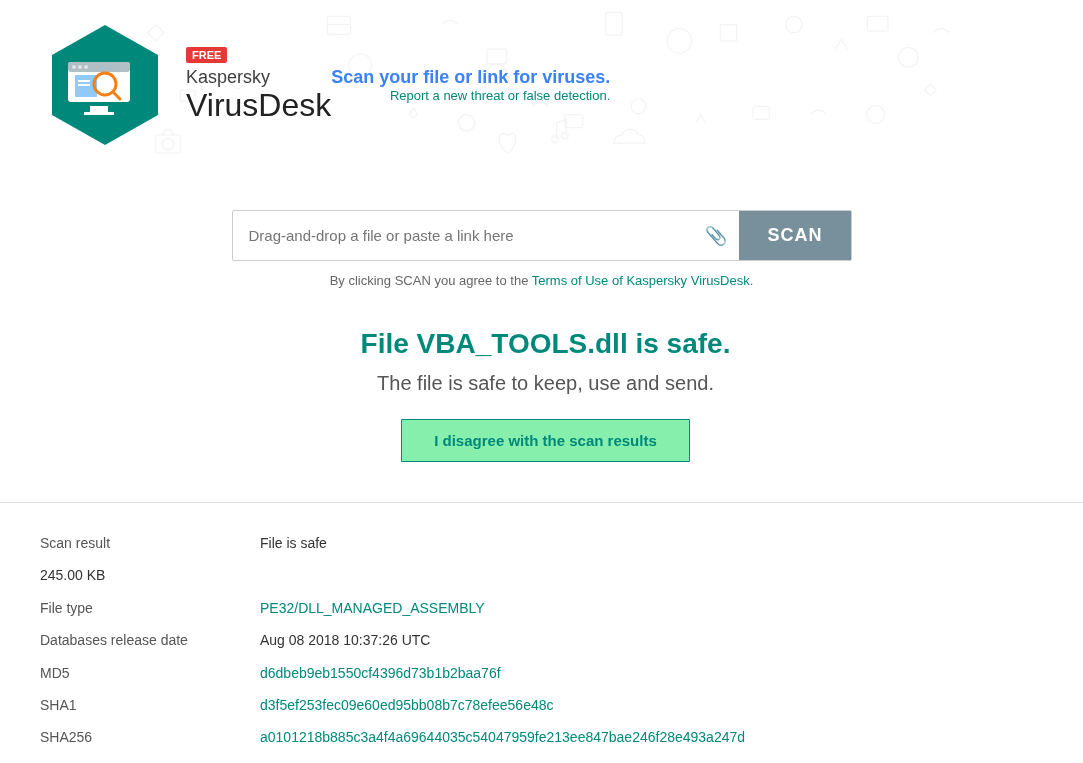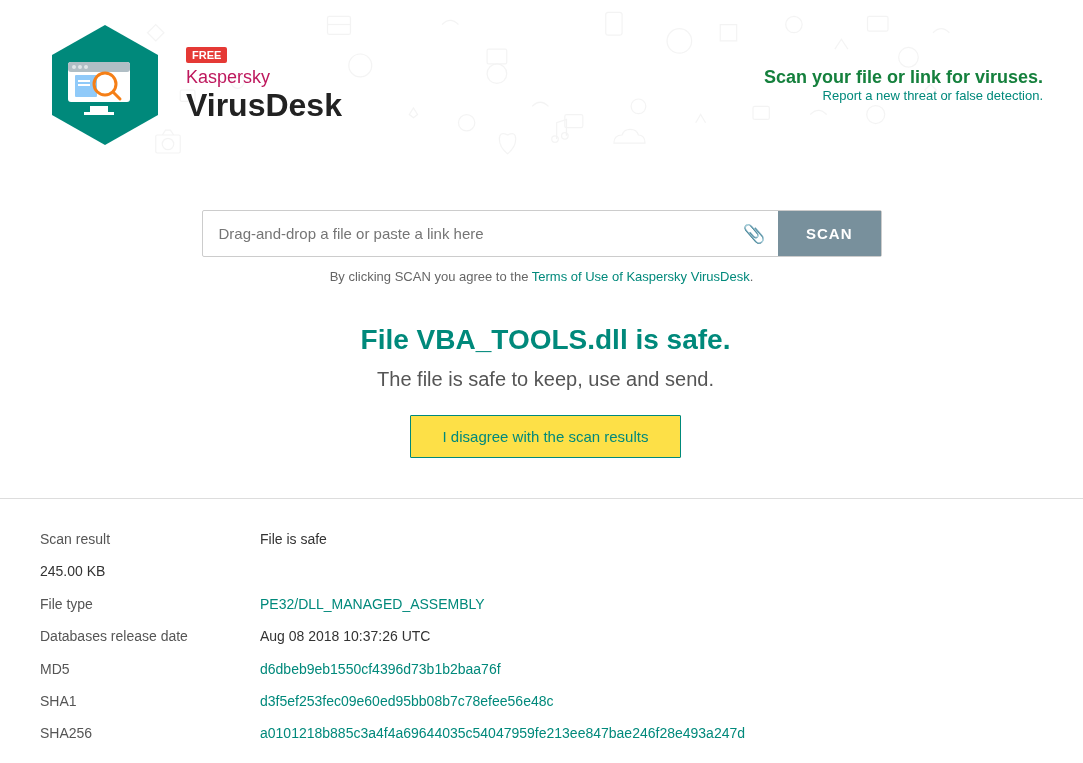--- a/index.html
+++ b/index.html
@@ -18,21 +18,20 @@
       background: #fff;
       padding: 20px 0 30px 0;
       overflow: hidden;
     }
 
     .hero-content {
       position: relative;
       z-index: 1;
       display: flex;
       align-items: center;
-      justify-content: space-between;
       padding: 0 40px;
     }
 
     .logo-area {
       display: flex;
       align-items: center;
       gap: 16px;
     }
 
     
@@ -43,27 +42,27 @@
       flex-shrink: 0;
     }
 
     .brand-text {
       display: flex;
       flex-direction: column;
     }
 
     .brand-kaspersky {
       font-size: 18px;
-      color: #be185d;
+      color: #404040;
       font-weight: normal;
     }
 
     .brand-virusdesk {
       font-size: 32px;
-      font-weight: bold;
+      font-weight: normal;
       color: #222;
       line-height: 1.1;
     }
 
     .free-badge {
       background: #e53935;
       color: #fff;
       font-size: 11px;
       font-weight: bold;
       padding: 2px 6px;
@@ -73,42 +72,42 @@
       width: fit-content;
     }
 
     .tagline {
       text-align: right;
     }
 
     .tagline-main {
       font-size: 18px;
       font-weight: bold;
-      color: #15803d;
+      color: #3b82f6;
     }
 
     .tagline-sub {
       font-size: 13px;
       color: #00897b;
     }
 
     
     .search-section {
       display: flex;
       flex-direction: column;
       align-items: center;
       padding: 30px 0 10px 0;
       position: relative;
       z-index: 1;
     }
 
     .search-bar {
       display: flex;
       align-items: center;
-      width: 680px;
+      width: 620px;
       border: 1.5px solid #ccc;
       border-radius: 2px;
       background: #fff;
     }
 
     .search-input {
       flex: 1;
       border: none;
       outline: none;
       padding: 14px 16px;
@@ -122,21 +121,21 @@
       color: #aaa;
       font-size: 18px;
       cursor: pointer;
     }
 
     .scan-btn {
       background: #78909c;
       color: #fff;
       border: none;
       padding: 14px 28px;
-      font-size: 15px;
+      font-size: 18px;
       font-weight: bold;
       cursor: pointer;
       letter-spacing: 1px;
     }
 
     .terms-text {
       margin-top: 12px;
       font-size: 13px;
       color: #666;
     }
@@ -163,26 +162,27 @@
     .result-subtitle {
       font-size: 20px;
       color: #555;
       margin-bottom: 24px;
     }
 
     .disagree-btn {
       display: inline-block;
       border: 1.5px solid #00897b;
       color: #00897b;
-      background: #fde047;
+      background: #86efac;
       padding: 12px 32px;
       font-size: 15px;
       cursor: pointer;
       text-decoration: none;
       border-radius: 1px;
+      font-weight: bold;
     }
 
     
     .details-section {
       border-top: 1px solid #ddd;
       padding: 24px 40px;
       margin-top: 20px;
     }
 
     .detail-row {

